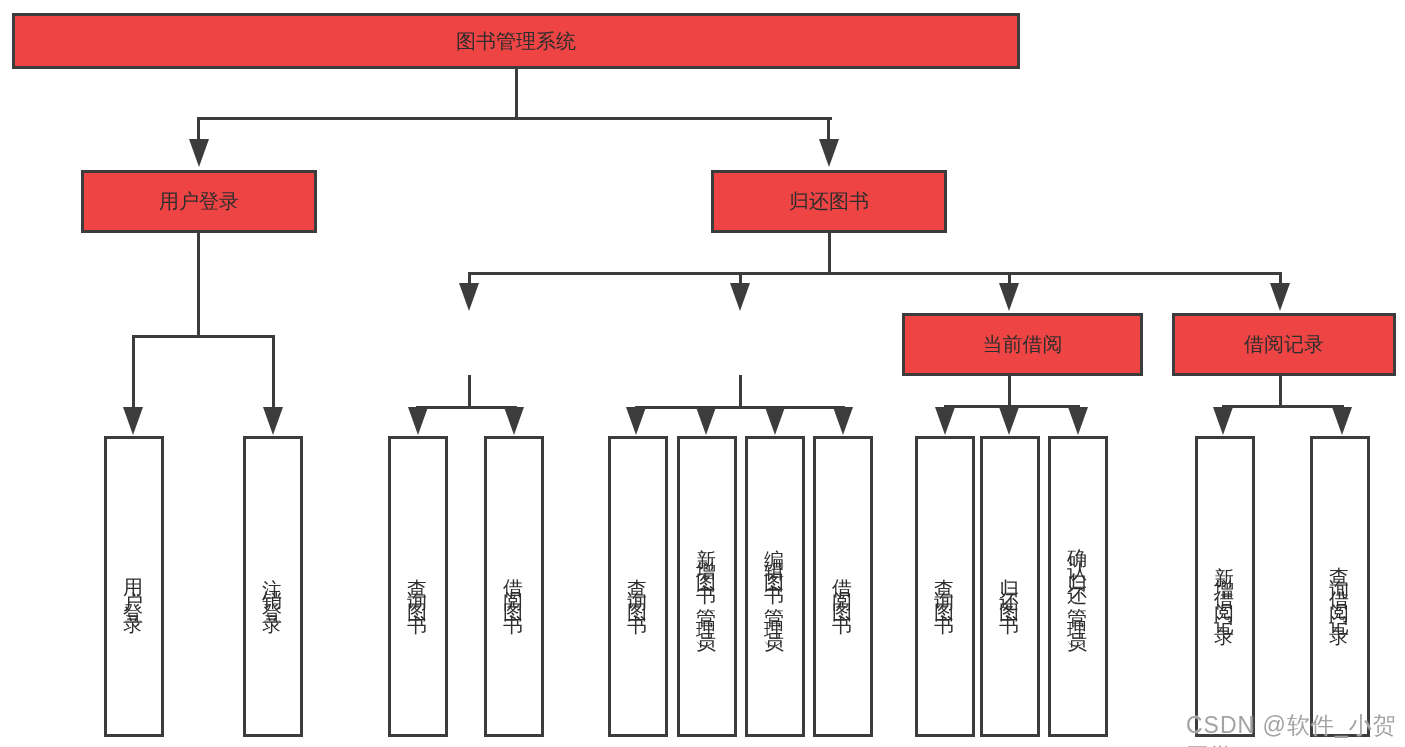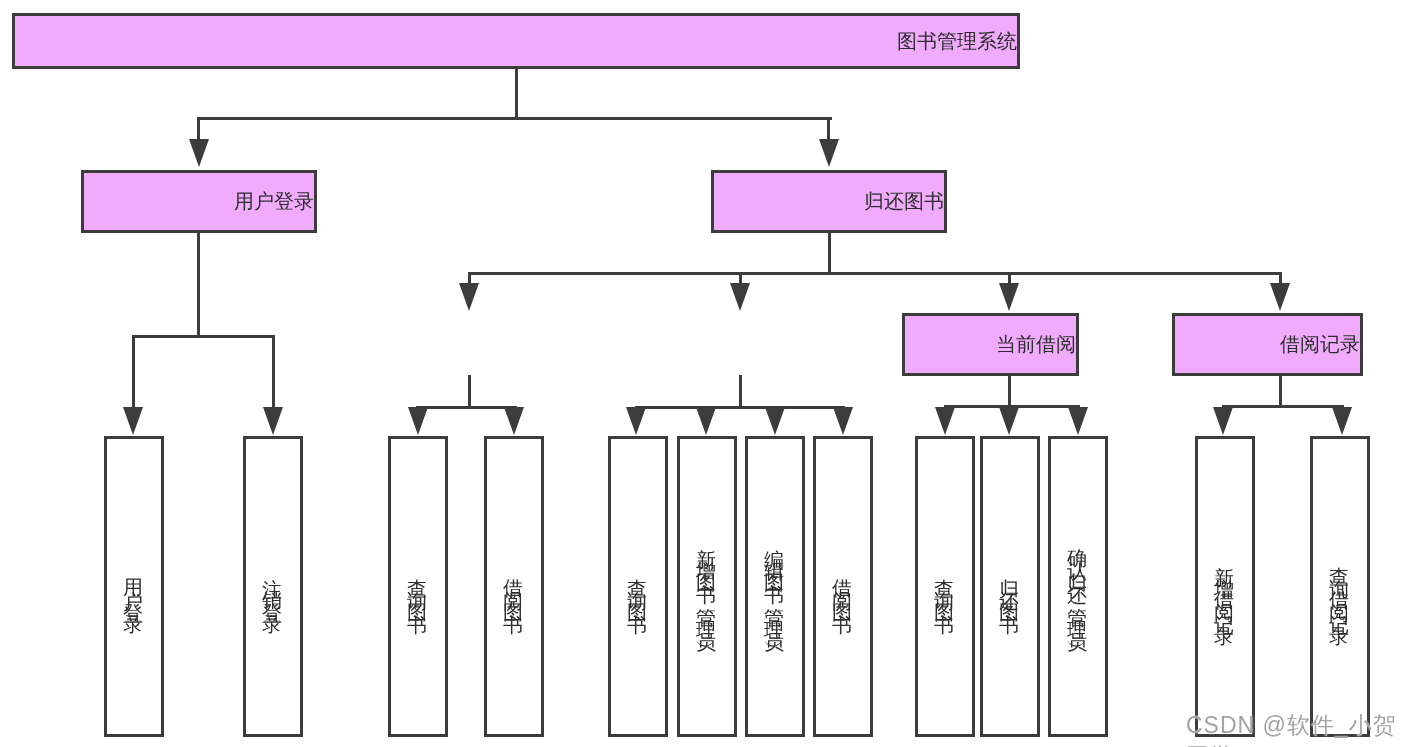--- a/index.html
+++ b/index.html
@@ -2,22 +2,22 @@
 <html><head>
 <meta charset="utf-8">
 <style>
   html,body { margin:0; padding:0; background:#ffffff; }
   .canvas {
     position:relative; width:1405px; height:747px; background:#ffffff;
     font-family:"Liberation Sans","DejaVu Sans",sans-serif; overflow:hidden;
   }
   .box {
     position:absolute; box-sizing:border-box;
-    border:3px solid #3c3c3c; background:#f0abfc;
-    display:flex; align-items:center; justify-content:flex-end;
+    border:3px solid #3c3c3c; background:#ef4444;
+    display:flex; align-items:center; justify-content:center;
   }
   .box span { font-size:20px; color:#2d2d2d; white-space:nowrap; }
   .vbox {
     position:absolute; box-sizing:border-box; top:436px; width:60px; height:301px;
     border:3px solid #3c3c3c; background:#ffffff;
     display:flex; align-items:center; justify-content:center;
   }
   .vbox span {
     writing-mode:vertical-rl; text-orientation:mixed;
     font-size:20px; letter-spacing:12px; color:#2d2d2d; white-space:nowrap;
@@ -69,24 +69,24 @@
   <div class="hl" style="left:468px;top:272px;width:814px"></div>
   <div class="vl" style="left:468px;top:272px;height:15px"></div>
   <div class="vl" style="left:739px;top:272px;height:15px"></div>
   <div class="vl" style="left:1008px;top:272px;height:15px"></div>
   <div class="vl" style="left:1279px;top:272px;height:15px"></div>
   <div class="ah" style="left:459px;top:283px"></div>
   <div class="ah" style="left:730px;top:283px"></div>
   <div class="ah" style="left:999px;top:283px"></div>
   <div class="ah" style="left:1270px;top:283px"></div>
 
-  <div class="box" style="left:902px;top:313px;width:177px;height:63px">
+  <div class="box" style="left:902px;top:313px;width:241px;height:63px">
     <span>当前借阅</span>
   </div>
-  <div class="box" style="left:1172px;top:313px;width:191px;height:63px">
+  <div class="box" style="left:1172px;top:313px;width:224px;height:63px">
     <span>借阅记录</span>
   </div>
 
   <div class="vl" style="left:468px;top:375px;height:34px"></div>
   <div class="hl" style="left:416px;top:406px;width:101px"></div>
   <div class="vl" style="left:416px;top:406px;height:7px"></div>
   <div class="vl" style="left:513px;top:406px;height:7px"></div>
   <div class="ah" style="left:408px;top:407px"></div>
   <div class="ah" style="left:504px;top:407px"></div>
 

